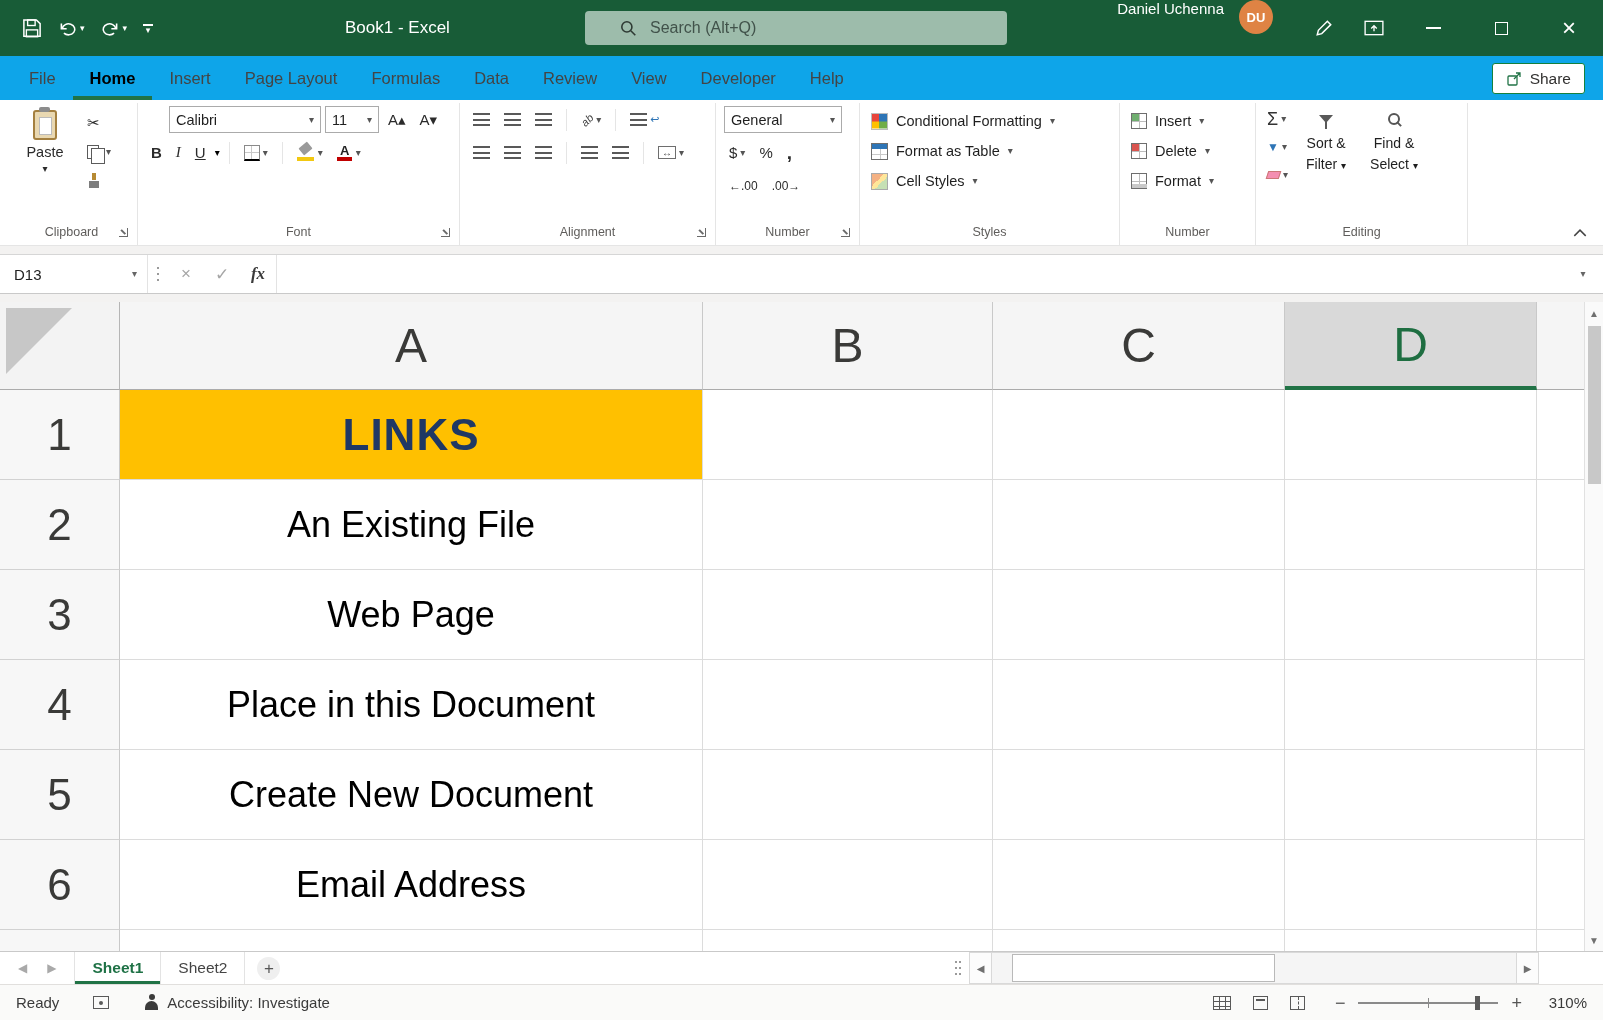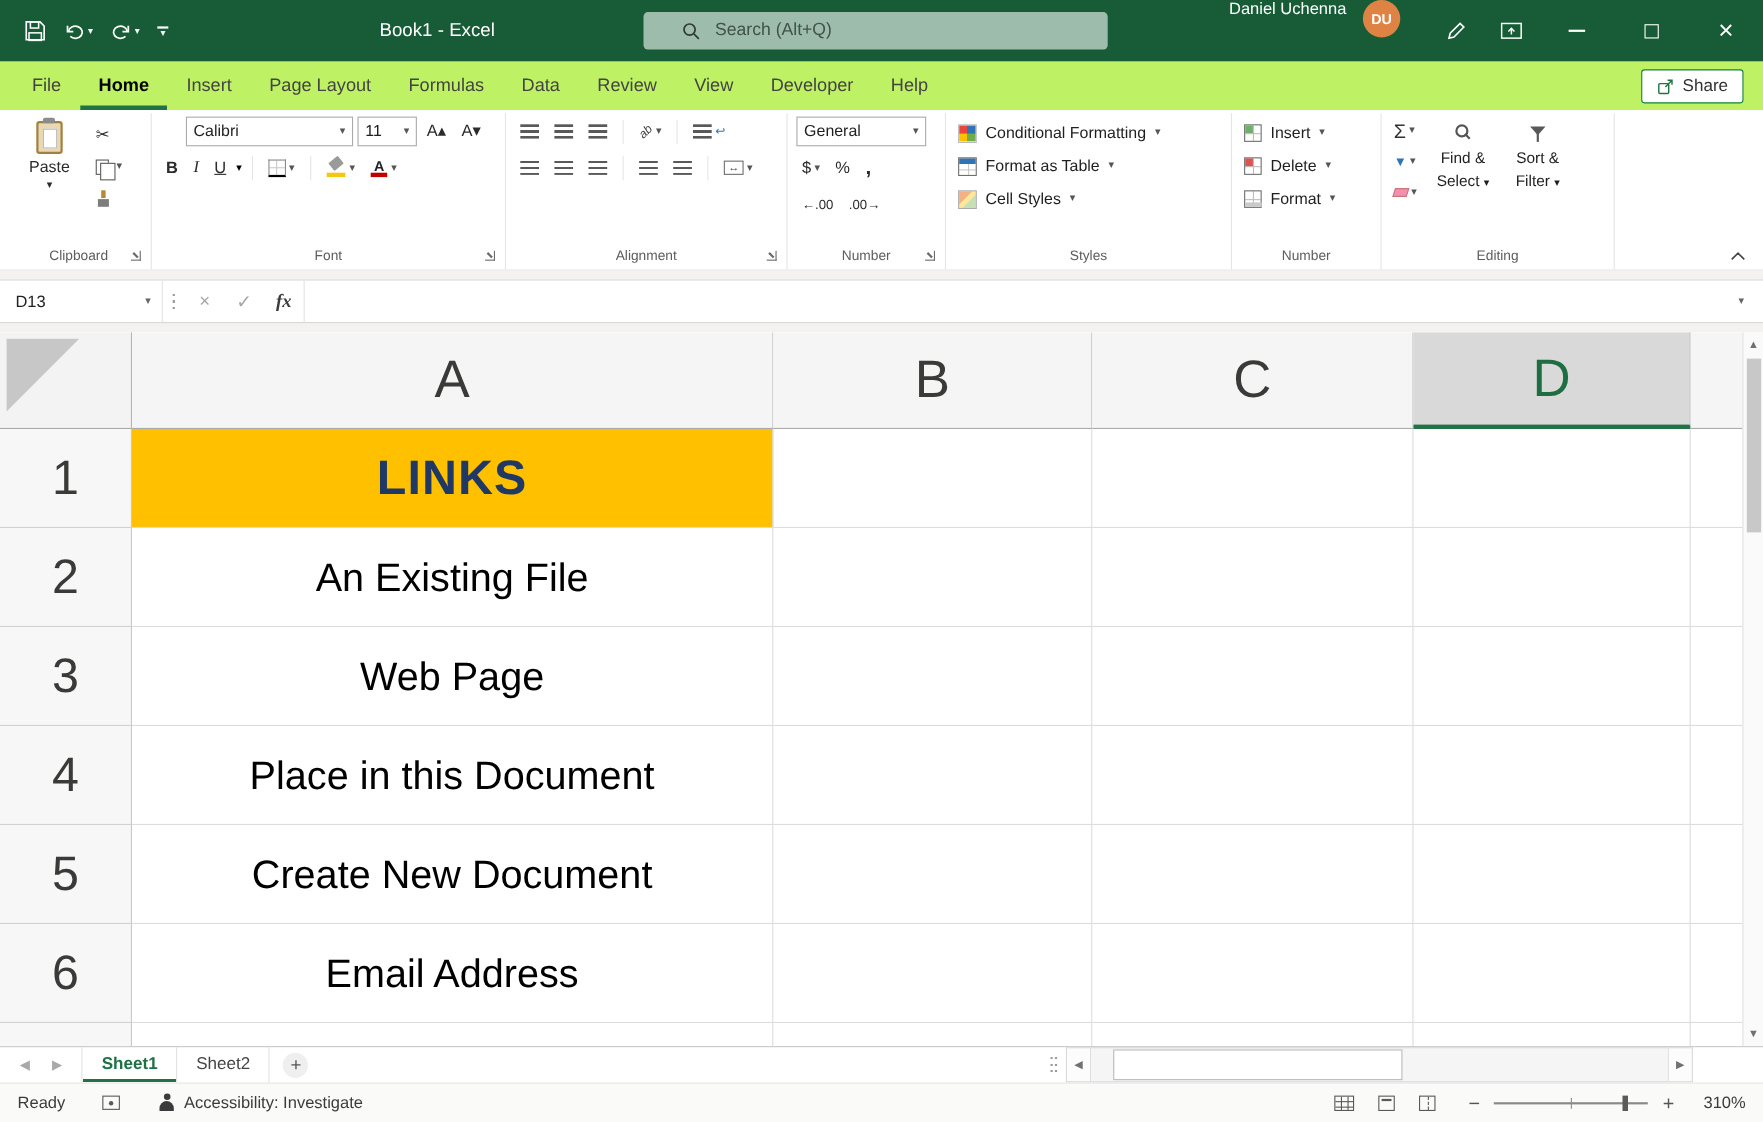--- a/index.html
+++ b/index.html
@@ -24,21 +24,21 @@
   .tb-right{margin-left:auto;display:flex;align-items:flex-start;height:100%;}
   .tb-user{font-size:15px;margin-right:15px;}
   .avatar{width:34px;height:34px;border-radius:50%;background:#DF8344;color:#fff;font-size:13px;font-weight:700;display:flex;align-items:center;justify-content:center;margin-right:26px;}
   .tb-ibtn{width:50px;height:56px;display:flex;align-items:center;justify-content:center;}
   .win-btn{width:68px;height:56px;display:flex;align-items:center;justify-content:center;}
   .i-min{width:15px;height:0;border-top:2px solid #fff;display:inline-block;}
   .i-max{width:13px;height:13px;border:1.5px solid #fff;display:inline-block;}
   .close-x{font-size:24px;font-weight:300;line-height:1;}
 
   
-  .menubar{flex:0 0 44px;display:flex;align-items:stretch;padding-left:12px;position:relative;background:#bef264;font-size:16.5px;color:#444;}
+  .menubar{flex:0 0 44px;display:flex;align-items:stretch;padding-left:12px;position:relative;background:#0ea5e9;font-size:16.5px;color:#444;}
   .mtab{display:flex;align-items:center;padding:0 17px;}
   .mtab.active{color:#000;font-weight:700;box-shadow:inset 0 -4px 0 #217346;}
   .share-btn{position:absolute;right:18px;top:7px;height:31px;display:flex;align-items:center;gap:8px;padding:0 13px;border:1px solid #15803d;border-radius:3px;font-size:15.5px;color:#323130;background:#fff;}
 
   
   .ribbon{flex:0 0 146px;display:flex;align-items:stretch;padding:3px 4px 0 6px;position:relative;background:#fff;border-bottom:1px solid #E5E5E5;}
   .rgroup{display:flex;flex-direction:column;border-right:1px solid #E5E5E5;padding:3px 8px 0 8px;}
   .rg-content{flex:1;display:flex;}
   .rg-label{flex:0 0 26px;position:relative;display:flex;align-items:center;justify-content:center;font-size:12.5px;color:#5f5d5b;}
   .launcher{position:absolute;right:1px;bottom:8px;width:9px;height:9px;border-right:1.5px solid #6a6a6a;border-bottom:1.5px solid #6a6a6a;}
@@ -502,31 +502,31 @@
                 <span class="fdn">▼</span>
                 <span class="dd">▾</span>
               </button>
             <button class="emini">
                 <span class="i-clear"></span>
                 <span class="dd">▾</span>
               </button>
           </div>
           <button class="big2">
             <span class="bicon">
+                <span class="i-funnel"></span>
+              </span>
+            <span>Sort &amp;</span>
+            <span><span>Filter</span> <span class="dd">▾</span></span>
+          </button>
+          <button class="big2">
+            <span class="bicon">
                 <span class="i-mag"></span>
               </span>
             <span>Find &amp;</span>
             <span><span>Select</span> <span class="dd">▾</span></span>
-          </button>
-          <button class="big2">
-            <span class="bicon">
-                <span class="i-funnel"></span>
-              </span>
-            <span>Sort &amp;</span>
-            <span><span>Filter</span> <span class="dd">▾</span></span>
           </button>
         </div>
       </div>
       <div class="rg-label">
           <span>Editing</span>
         </div>
     </div>
 
     <button class="ribbon-collapse">
       <svg width="14" height="8" viewBox="0 0 12 7">

